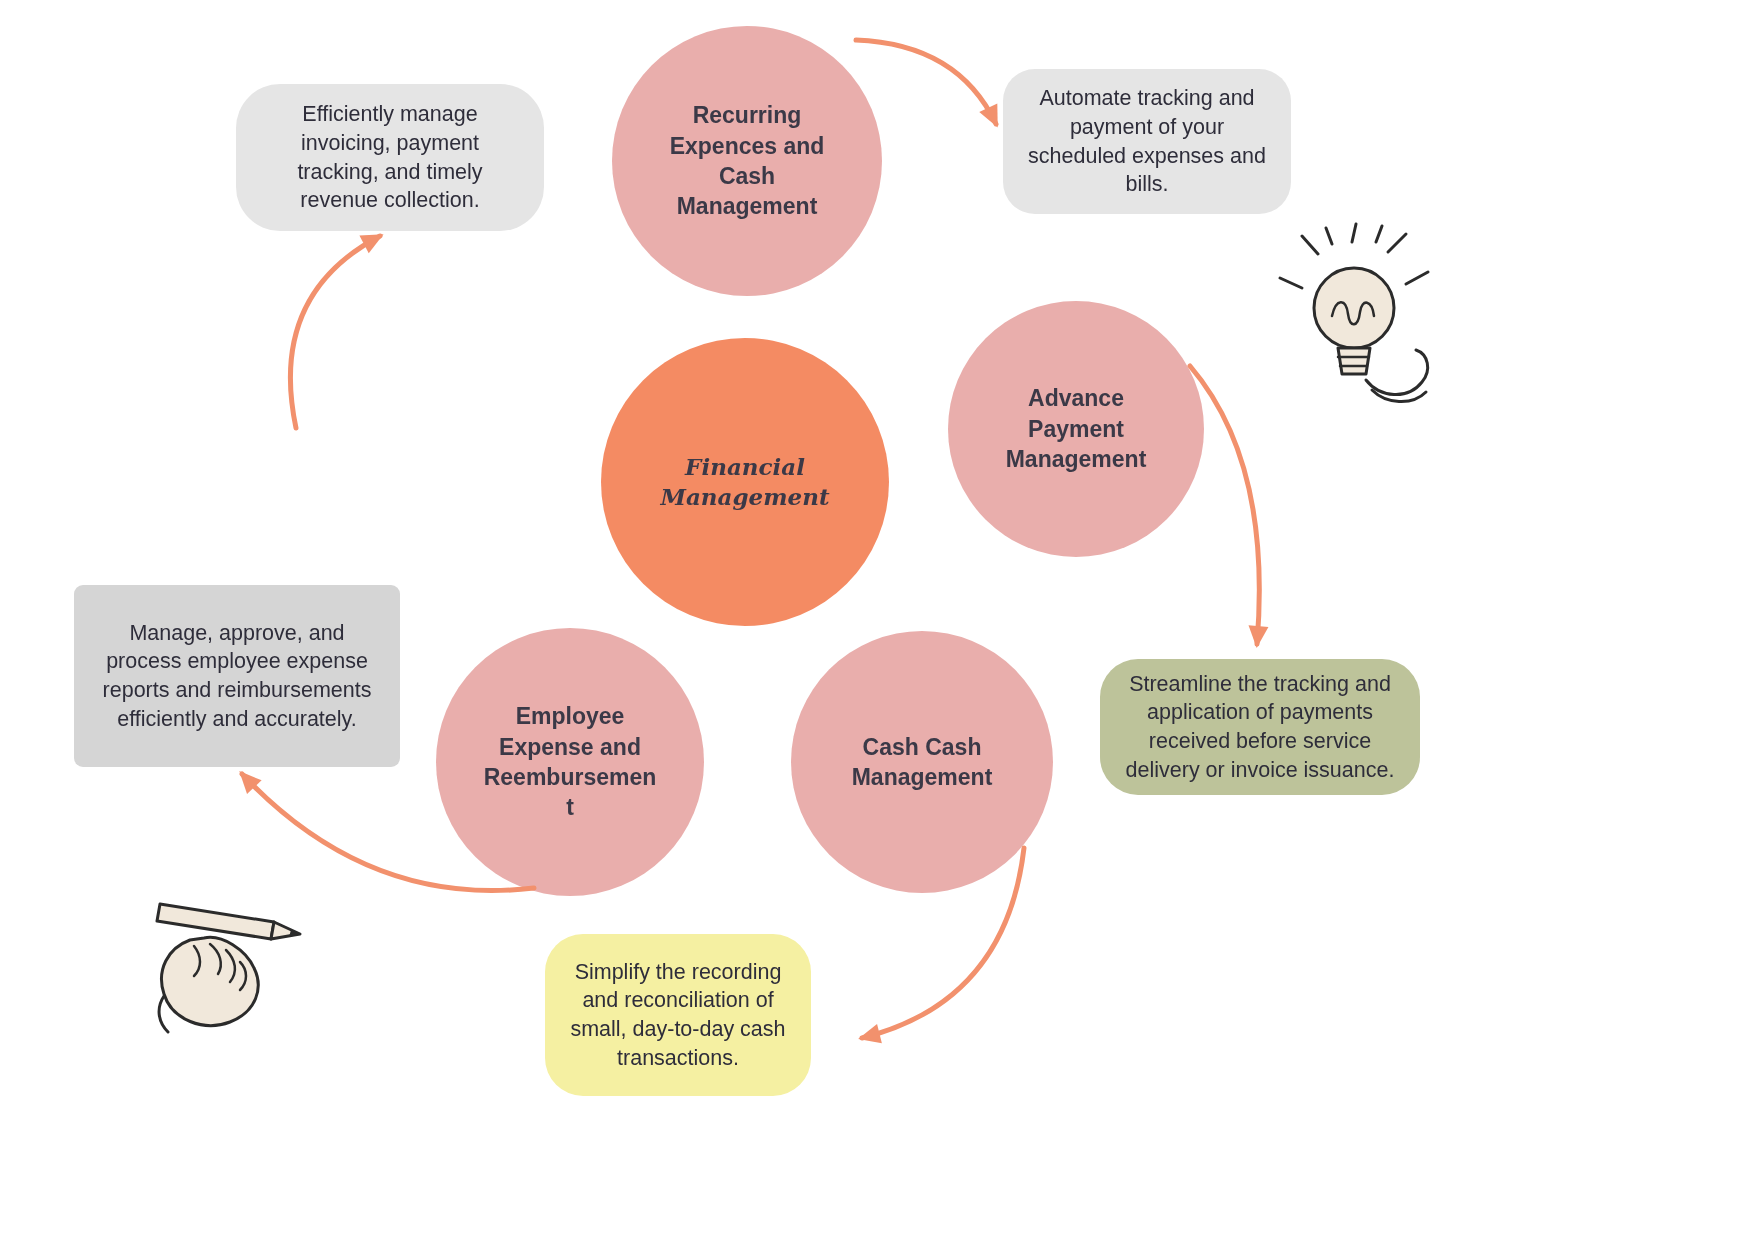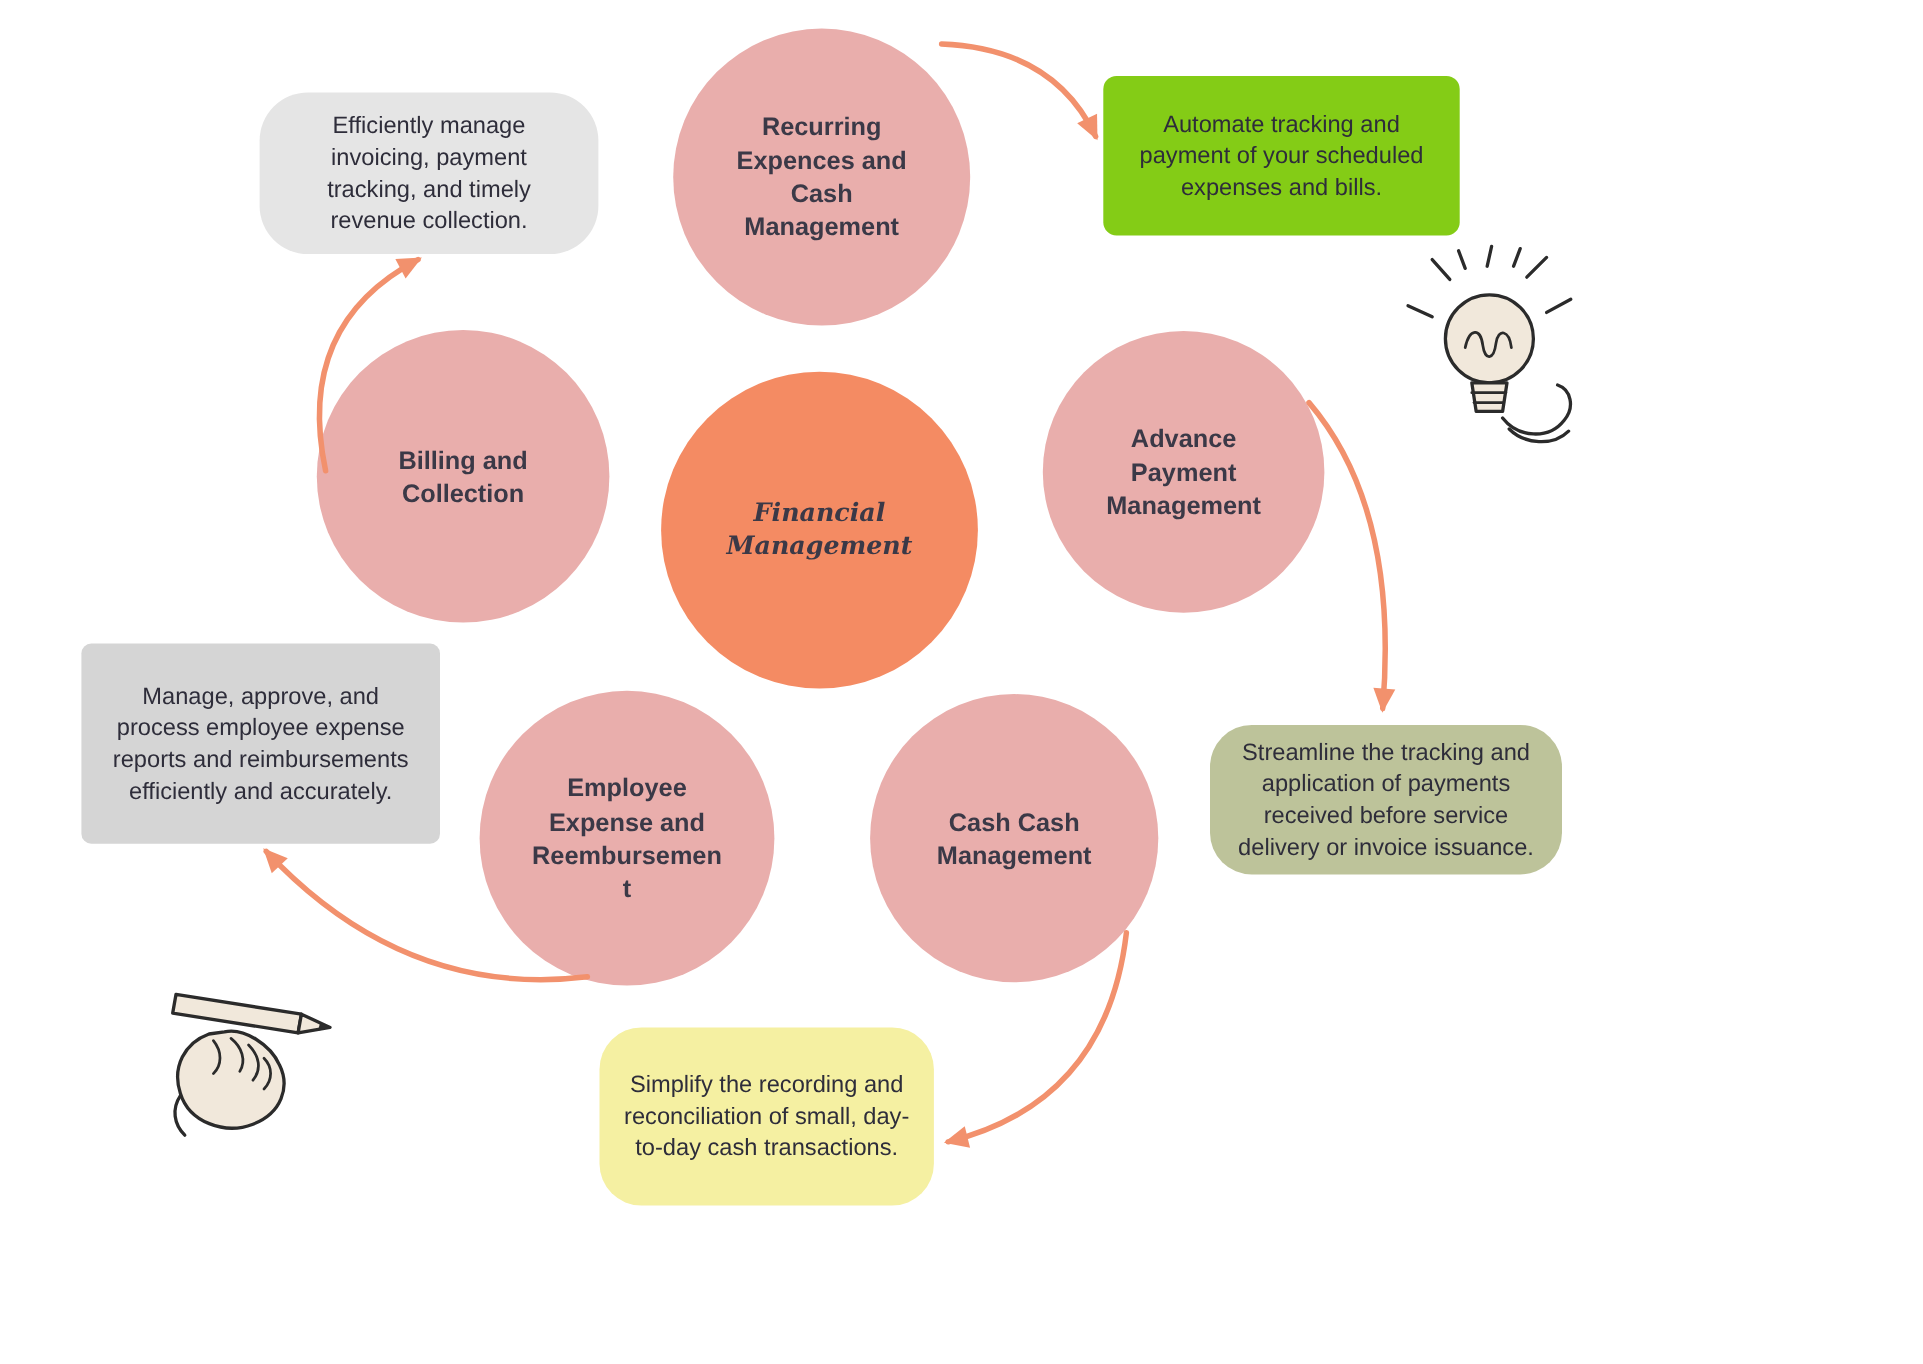--- a/index.html
+++ b/index.html
@@ -36,43 +36,40 @@
 </style>
 </head>
 <body>
 
 <div class="canvas" style="--color-arrow: #F2916D; --color-node: #E9AEAC; --color-center: #F48B63; --color-text: #3B3947;">
 
   <div class="note" style="left: 236px; top: 84px; width: 308px; height: 147px; border-radius: 44px; background: #e5e5e5;">
     <span>Efficiently manage invoicing, payment tracking, and timely revenue collection.</span>
   </div>
 
-  <div class="note" style="left: 1003px; top: 69px; width: 324px; height: 145px; border-radius: 12px; background: #84cc16;">
+  <div class="note" style="left: 1003px; top: 69px; width: 288px; height: 145px; border-radius: 32px; background: #e5e5e5;">
     <span>Automate tracking and payment of your scheduled expenses and bills.</span>
   </div>
 
   <div class="note" style="left: 74px; top: 585px; width: 326px; height: 182px; border-radius: 9px; background: rgb(213, 213, 213);">
     <span>Manage, approve, and process employee expense reports and reimbursements efficiently and accurately.</span>
   </div>
 
   <div class="note" style="left: 1100px; top: 659px; width: 320px; height: 136px; border-radius: 38px; background: rgb(189, 195, 154);">
     <span>Streamline the tracking and application of payments received before service delivery or invoice issuance.</span>
   </div>
 
-  <div class="note" style="left: 545px; top: 934px; width: 304px; height: 162px; border-radius: 38px; background: rgb(245, 240, 162);">
+  <div class="note" style="left: 545px; top: 934px; width: 266px; height: 162px; border-radius: 38px; background: rgb(245, 240, 162);">
     <span>Simplify the recording and reconciliation of small, day-to-day cash transactions.</span>
   </div>
 
   <div class="circle" style="left:612px; top:26px; width:270px; height:270px;">
     <div class="label" style="width:176px;">Recurring Expences and Cash Management</div>
   </div>
 
-  <div class="circle" style="left:288px; top:300px; width:266px; height:266px;">
-    <div class="label" style="width:160px;">Billing and Collection</div>
-  </div>
 
   <div class="circle" style="left:948px; top:301px; width:256px; height:256px;">
     <div class="label" style="width:172px;">Advance Payment Management</div>
   </div>
 
   <div class="circle center-circle" style="left:601px; top:338px; width:288px; height:288px;">
     <div class="label center-label" style="width:242px;">Financial Management</div>
   </div>
 
   <div class="circle" style="left:436px; top:628px; width:268px; height:268px;">

